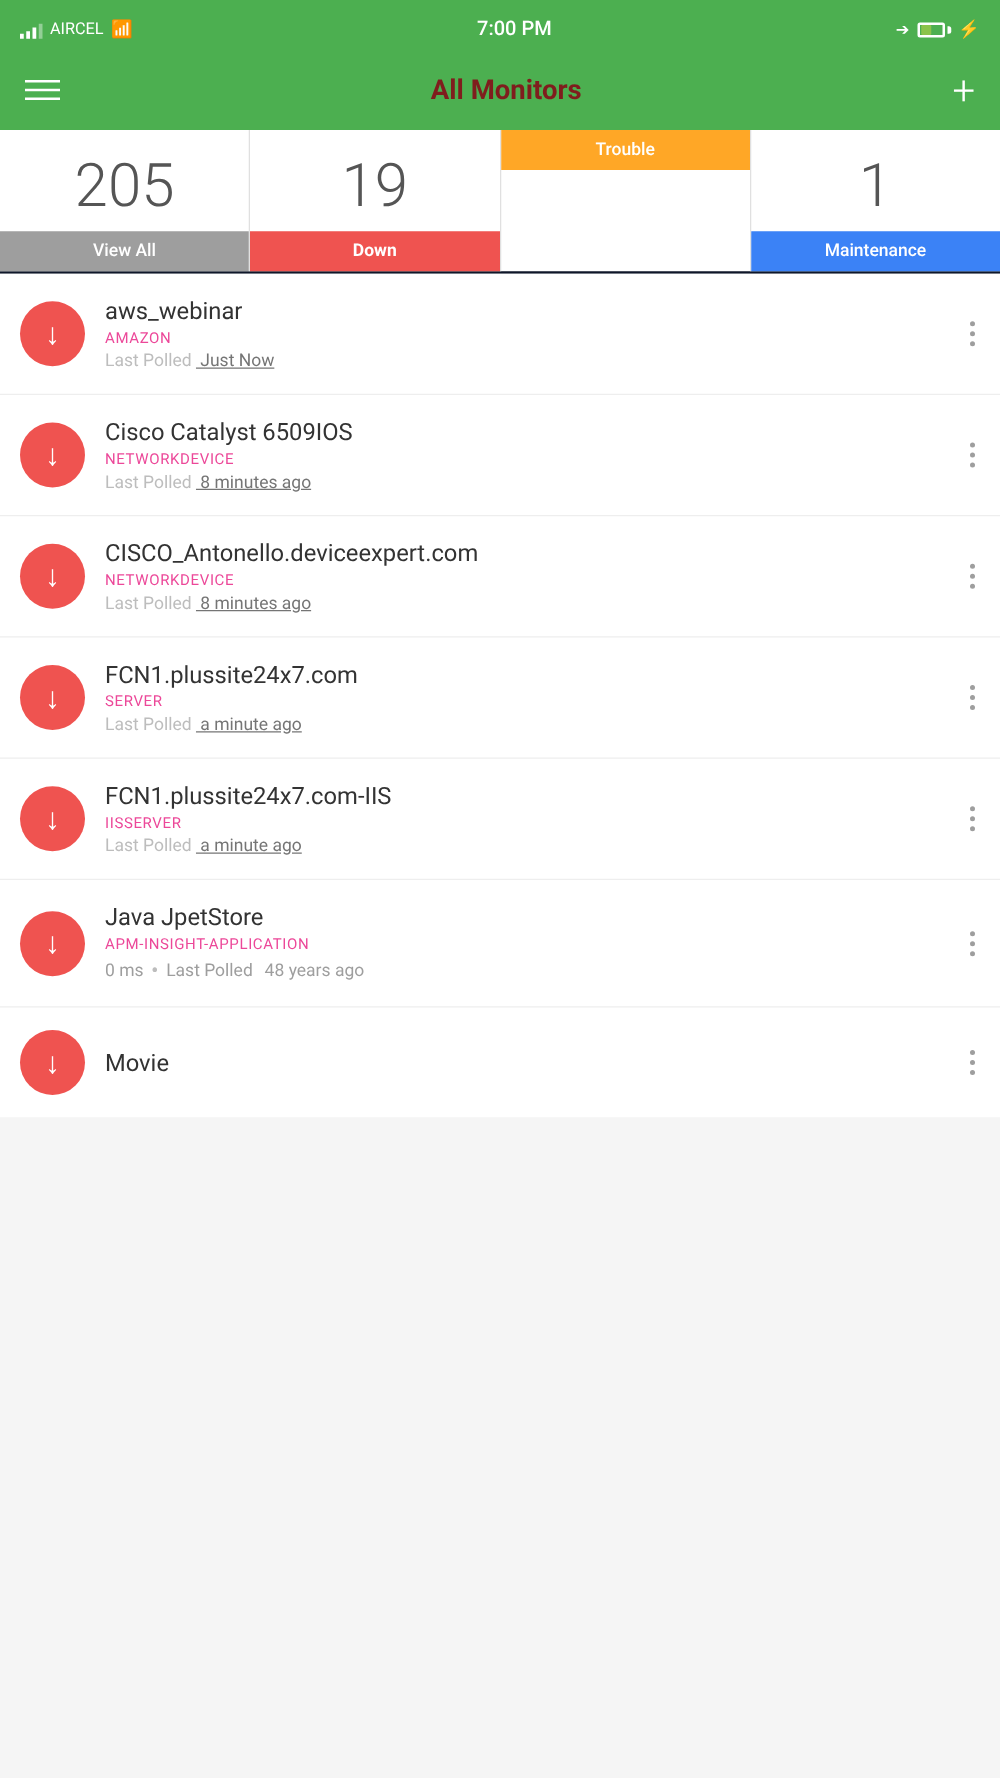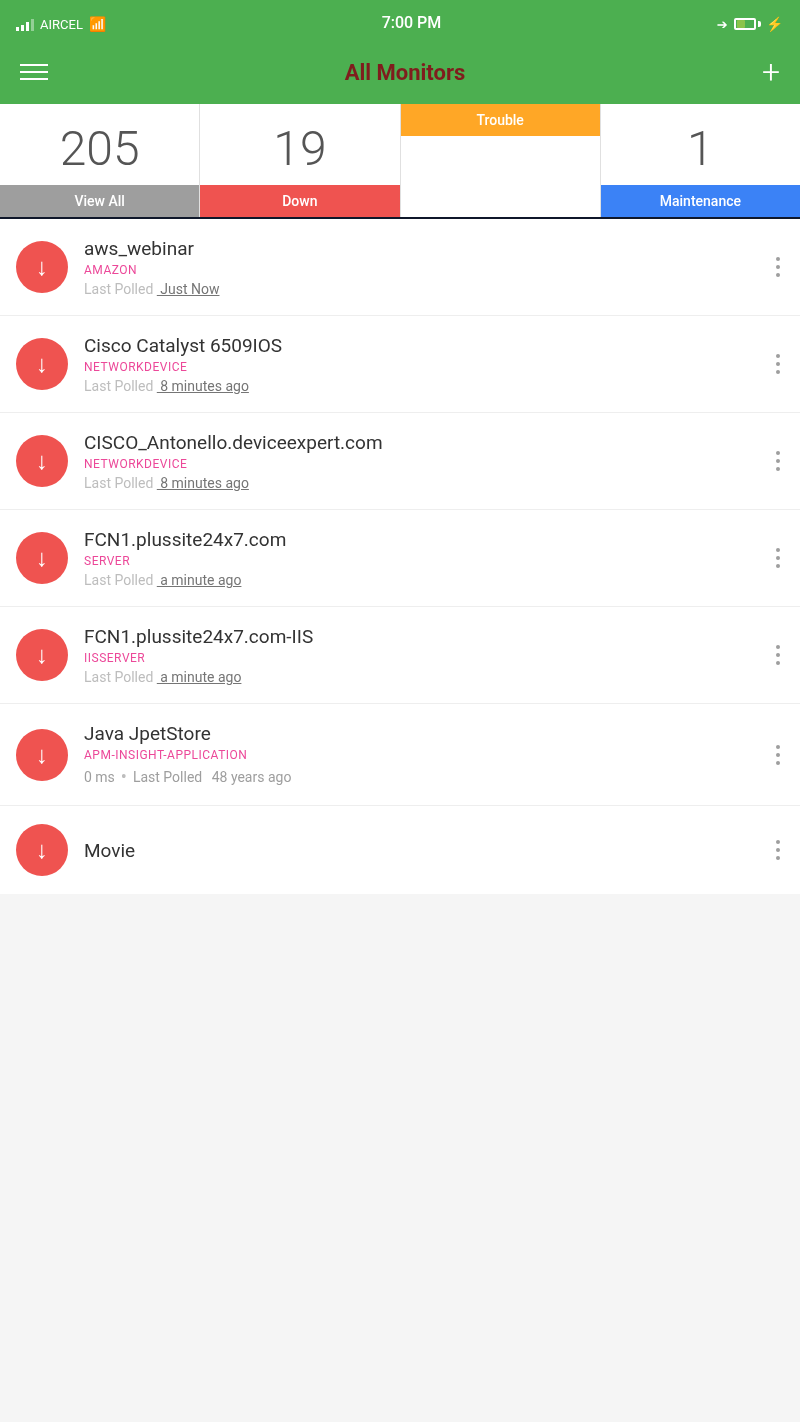--- a/index.html
+++ b/index.html
@@ -74,21 +74,21 @@
     }
     .stat-label {
       display: block;
       padding: 8px 0;
       font-size: 14px;
       font-weight: 500;
       color: white;
       cursor: pointer;
     }
     .label-gray { background: #9e9e9e; }
-    .label-red { background: #ef5350; }
+    .label-red { background: #ef5350; font-weight: bold; }
     .label-orange { background: #ffa726; }
     .label-purple { background: #3b82f6; }
 
     
     .monitor-list { background: white; }
 
     .monitor-item {
       display: flex;
       align-items: center;
       padding: 18px 16px;

